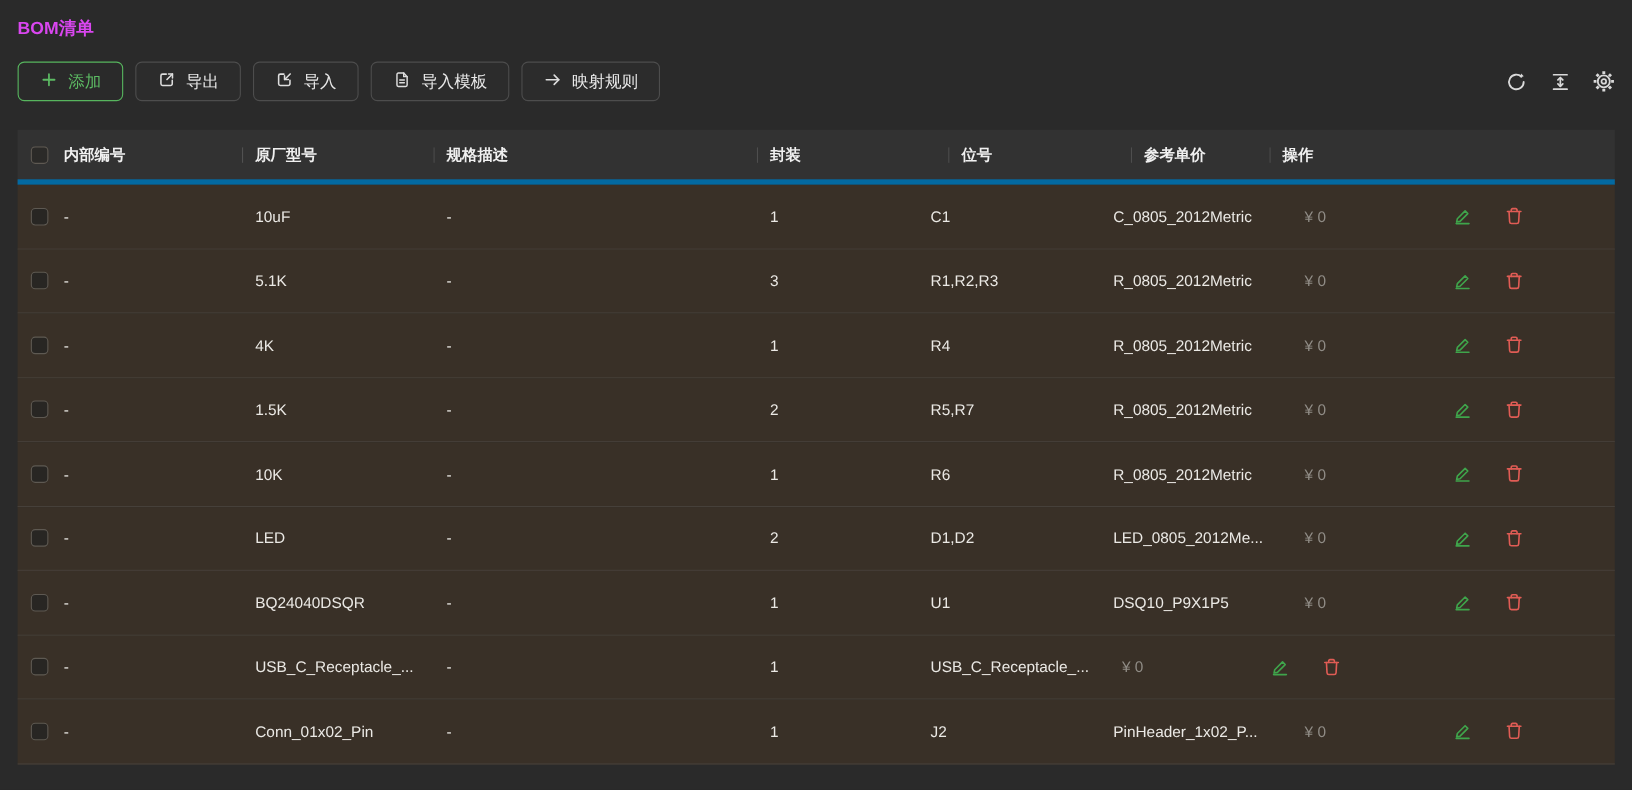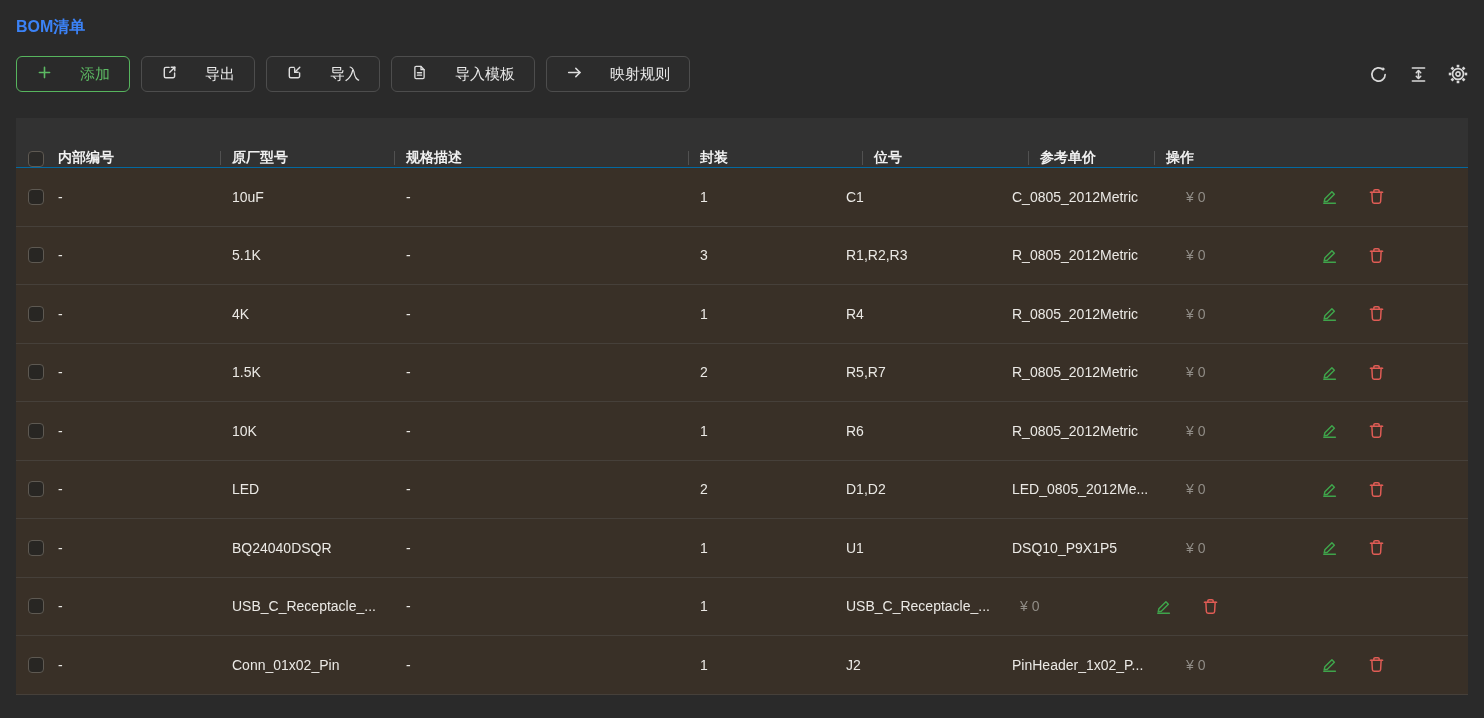--- a/index.html
+++ b/index.html
@@ -4,39 +4,39 @@
 <style>
   * { margin:0; padding:0; box-sizing:border-box; }
   html,body { width:1484px; height:718px; overflow:hidden; }
   body {
     background:#2a2a2a;
     font-family:"Liberation Sans","DejaVu Sans",sans-serif;
     color:#eceae6;
   }
   .page { padding:16px 16px 0 16px; }
 
-  .title { font-size:16px; font-weight:700; color:#3b82f6; line-height:21px; }
+  .title { font-size:16px; font-weight:700; color:#d946ef; line-height:21px; }
 
   .toolbar { margin-top:19px; display:flex; align-items:center; gap:11px; }
   .btn {
-    height:36px; display:inline-flex; align-items:center; gap:27px;
+    height:36px; display:inline-flex; align-items:center; gap:9px;
     padding:0 19px; background:#2c2c2c; border:1px solid #4d4d4d;
     border-radius:6px; color:#e9e9e9; font-size:15px; cursor:pointer;
     font-family:inherit; white-space:nowrap;
   }
   .btn.primary { background:transparent; border-color:#57b55e; color:#5cba63; }
   .btn svg { flex:0 0 auto; }
 
   .toolbar-right { margin-left:auto; display:flex; align-items:center; gap:20px; }
   .icon-btn { width:20px; height:20px; display:inline-flex; align-items:center; justify-content:center; cursor:pointer; }
 
   .bom-table { margin-top:26px; width:1452px; }
   .thead {
     display:flex; height:50px; background:#323232;
-    border-bottom:1px solid #0369a1; align-items:flex-end;
+    border-bottom:5px solid #0369a1; align-items:center;
   }
   .cell {
     padding-left:12px; display:flex; align-items:center;
     font-size:14px; overflow:hidden; white-space:nowrap;
   }
   .thead .cell { font-weight:700; color:#f0f0f0; position:relative; }
   .thead .cell.sep::before {
     content:""; position:absolute; left:0; top:50%; transform:translateY(-50%);
     width:1px; height:14px; background:#515151;
   }

